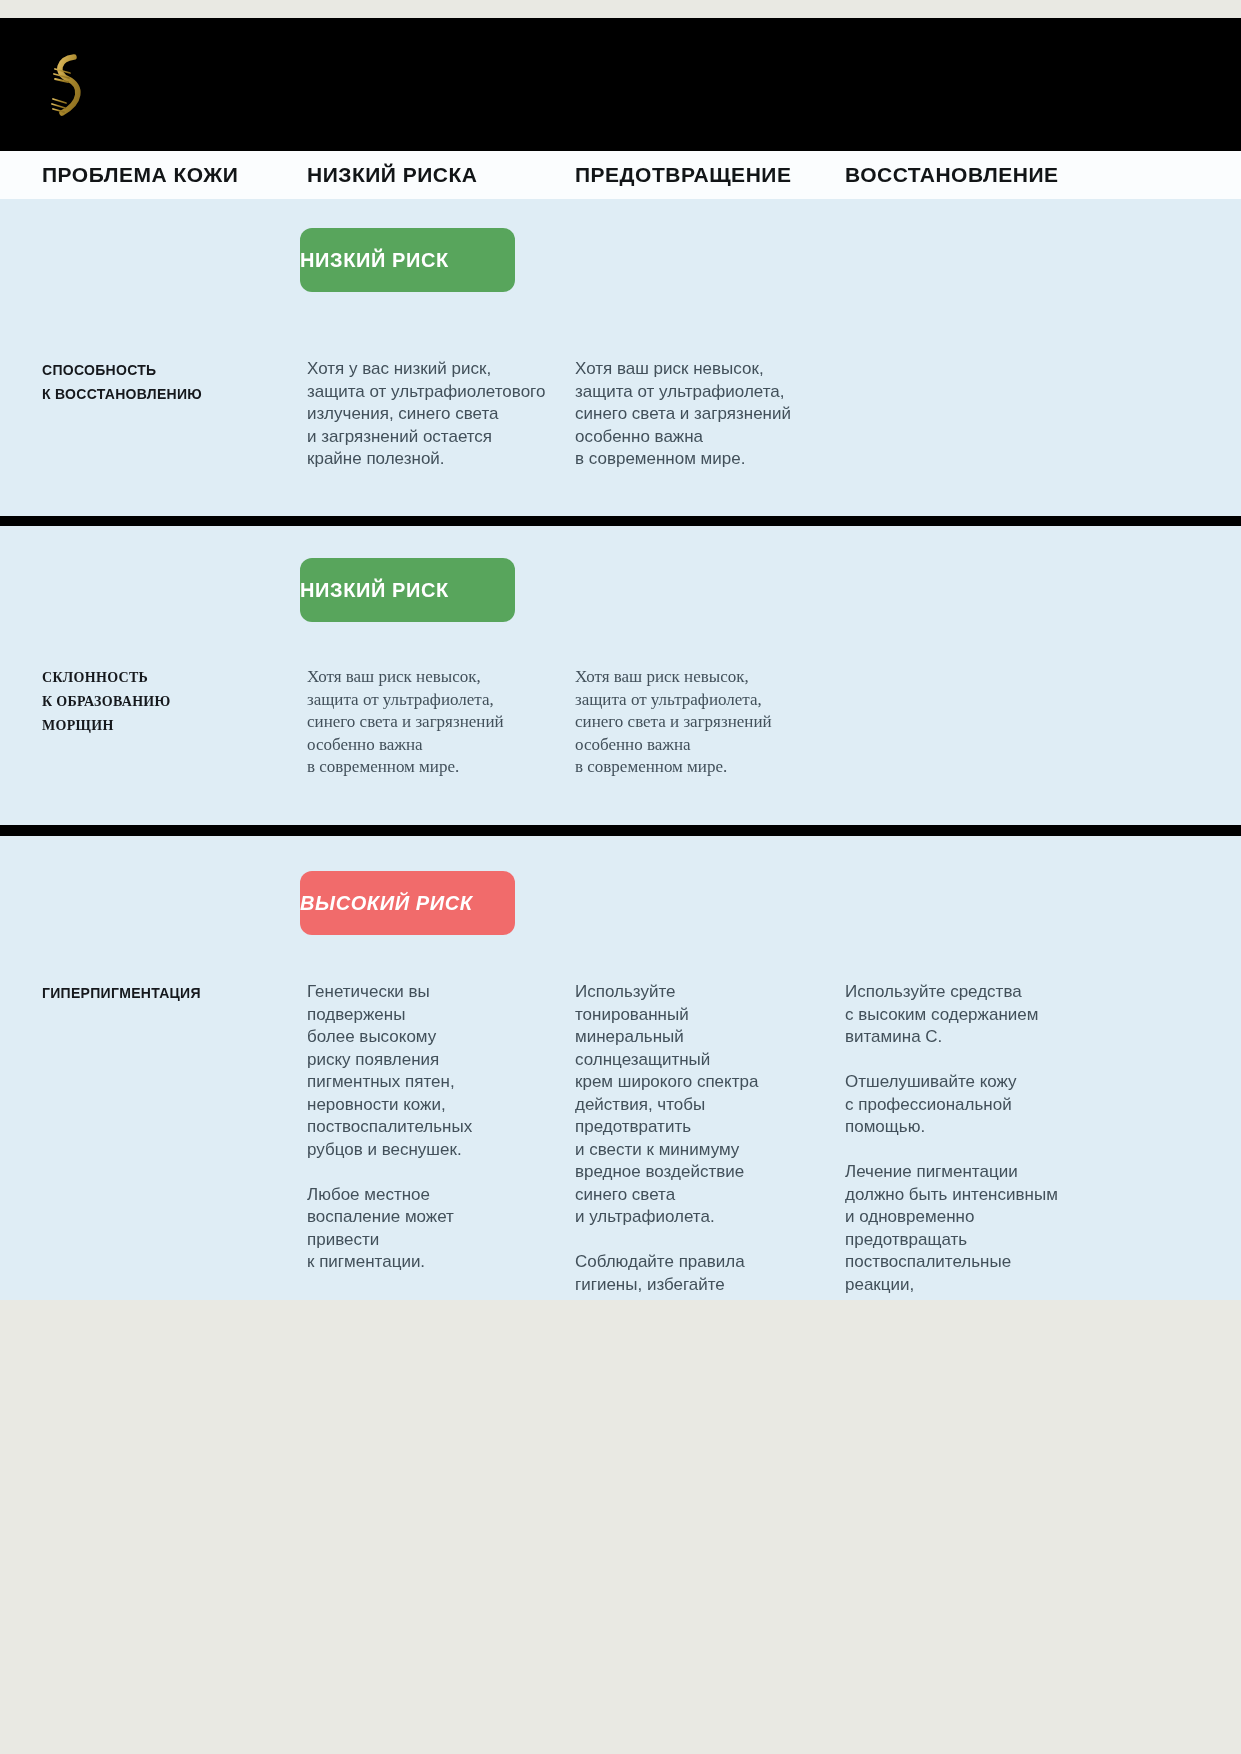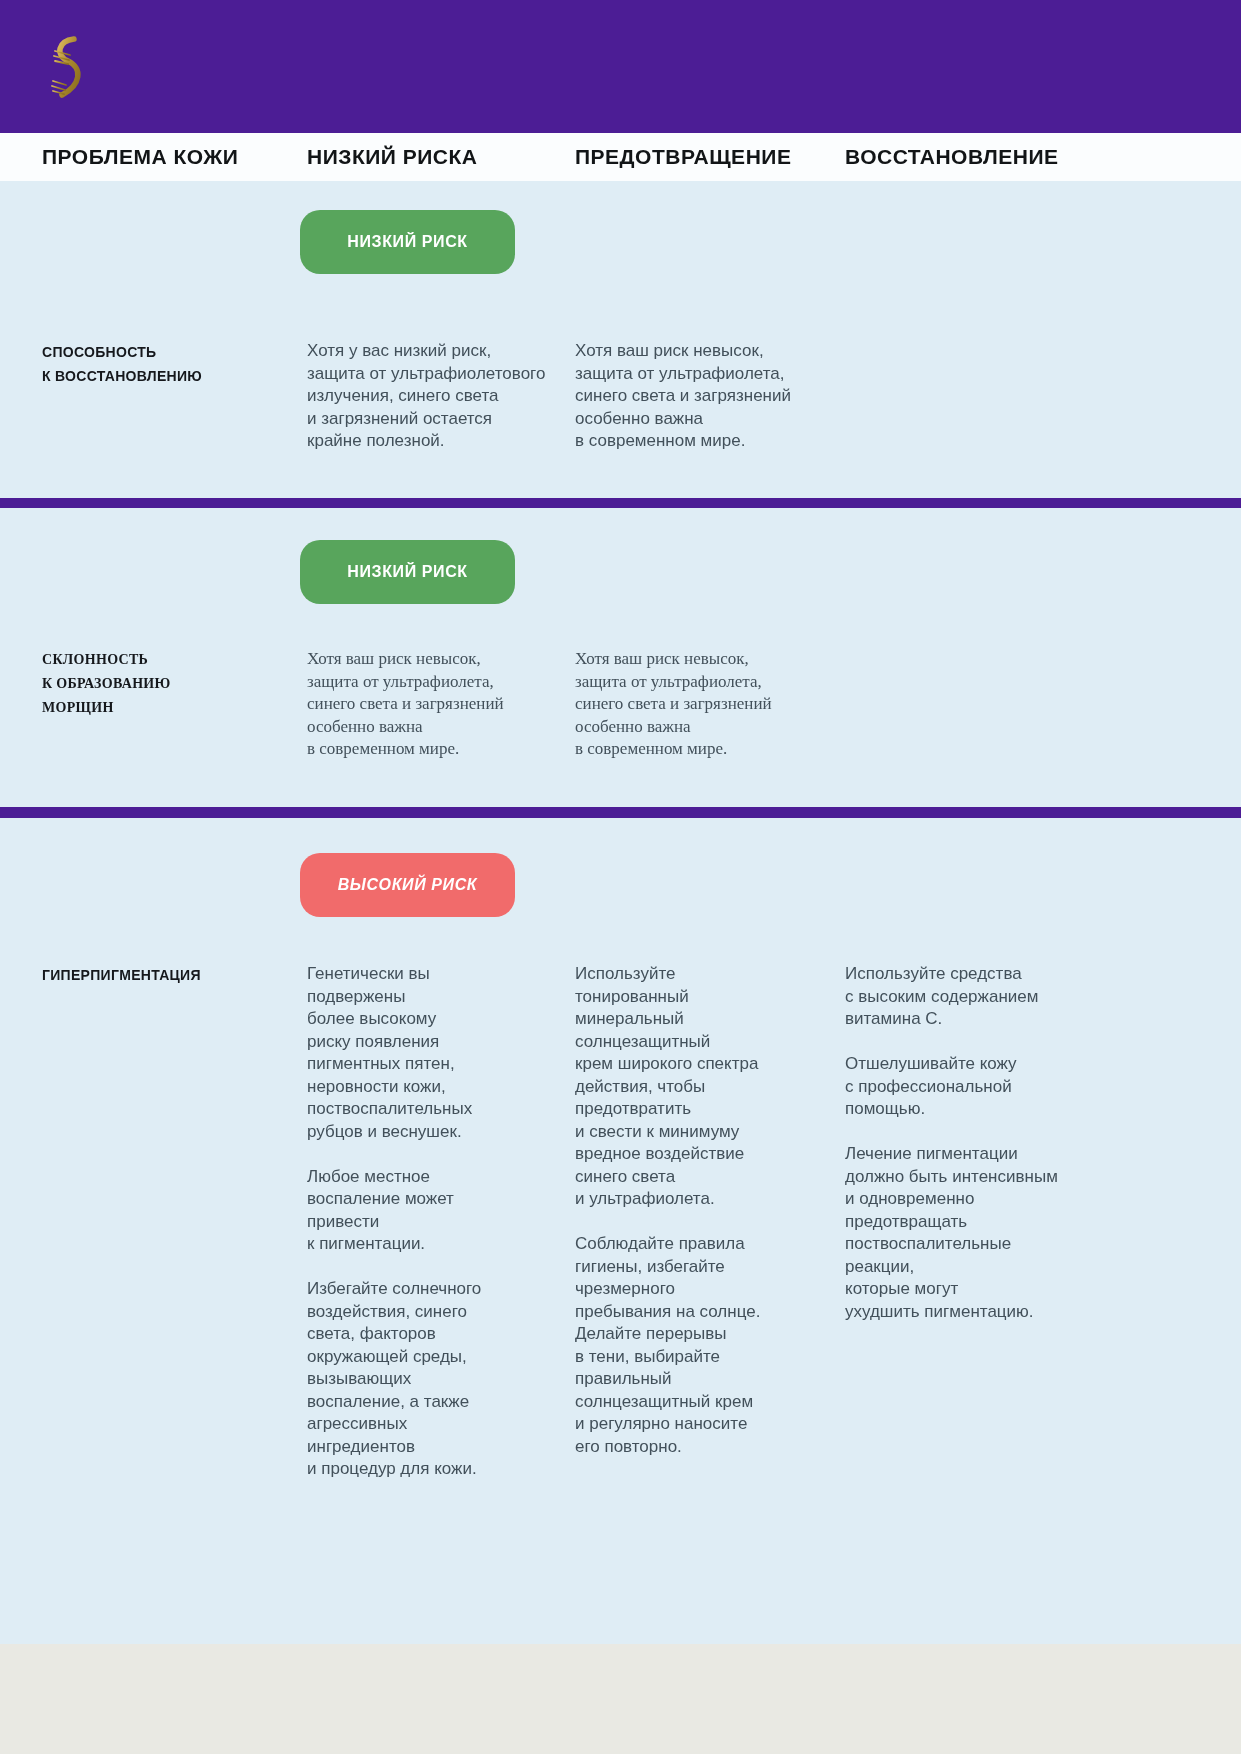--- a/index.html
+++ b/index.html
@@ -1,22 +1,22 @@
 <!DOCTYPE html>
 <html lang="ru"><head>
 <meta charset="utf-8">
 <style>
   * { margin:0; padding:0; box-sizing:border-box; }
   html,body { background:#e9e9e3; }
   body { font-family:"Liberation Sans", sans-serif; }
   .page {
     position:relative;
-    width:1241px; height:1644px;
-    margin:0 auto;
-    background:#4c1d95;
+    width:1241px; height:1282px;
+    margin:18px auto;
+    background:#000000;
     overflow:hidden;
   }
   
   .top-band { height:133px; position:relative; }
   .logo { position:absolute; left:45px; top:33px; }
   
   .col-headers {
     height:48px; background:#FBFDFE;
     display:grid; grid-template-columns:265px 268px 270px 1fr;
     align-items:center; padding:0 28px 0 42px;
@@ -26,23 +26,23 @@
     white-space:nowrap;
   }
   
   .section { background:#DFEDF5; margin-bottom:10px; }
   .section.last { margin-bottom:0; }
   .s1 { height:317px; padding-top:29px; }
   .s2 { height:299px; padding-top:32px; margin-bottom:11px; }
   .s3 { height:834px; padding-top:35px; }
   .badge {
     margin-left:300px;
-    width:215px; height:64px; border-radius:20px;
-    display:flex; align-items:center; justify-content:center;
-    color:#ffffff; font-size:16px; font-weight:700; letter-spacing:.6px;
+    width:215px; height:64px; border-radius:12px;
+    display:flex; align-items:center; justify-content:flex-start;
+    color:#ffffff; font-size:20px; font-weight:700; letter-spacing:.6px;
     white-space:nowrap;
   }
   .cols {
     display:grid; grid-template-columns:265px 268px 270px 1fr;
     padding:0 28px 0 42px;
   }
   .s1 .cols { margin-top:66px; }
   .s2 .cols { margin-top:44px;font-family:Liberation Serif, serif; }
   .s3 .cols { margin-top:46px; }
   .problem-label {

